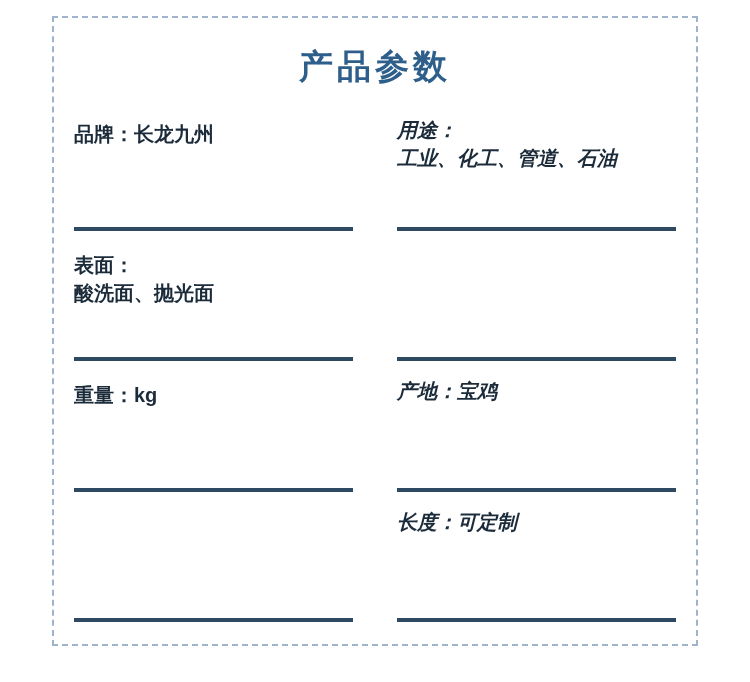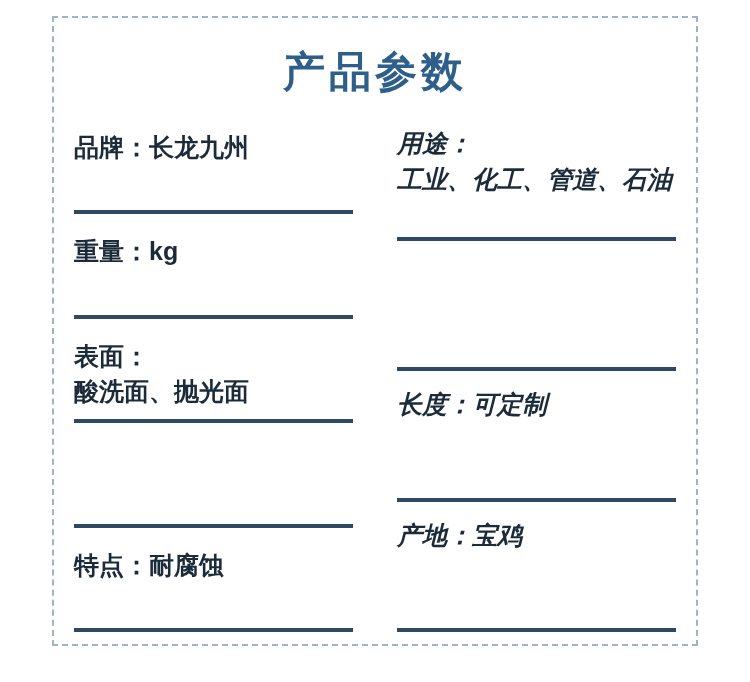--- a/index.html
+++ b/index.html
@@ -19,21 +19,21 @@
     top: 16px;
     width: 646px;
     height: 630px;
     box-sizing: border-box;
     border: 2px dashed #9fb4cc;
     background: #ffffff;
   }
   .title {
     text-align: center;
     color: #2e5f8a;
-    font-size: 42px;
+    font-size: 34px;
     font-weight: bold;
     letter-spacing: 4px;
     margin-top: 26px;
     margin-bottom: 6px;
     font-family: "DejaVu Serif", "Liberation Serif", serif;
   }
   .columns {
     display: flex;
     flex-direction: row;
     padding: 18px 20px 0 20px;
@@ -56,21 +56,21 @@
   .spec-item {
     flex: 1 1 0;
     display: flex;
     flex-direction: column;
     justify-content: flex-start;
     position: relative;
     box-sizing: border-box;
   }
   .spec-text {
     color: #1b2b3a;
-    font-size: 25px;
+    font-size: 20px;
     font-weight: bold;
     line-height: 1.42;
     white-space: pre-line;
     padding-top: 6px;
   }
   .spec-rule {
     position: absolute;
     left: 0;
     right: 0;
     bottom: 14px;
@@ -94,60 +94,56 @@
   <div class="columns">
 
     <div class="col col-left">
 
       <div class="spec-item">
         <div class="spec-text">品牌：长龙九州</div>
         <div class="spec-rule"></div>
       </div>
 
       <div class="spec-item">
-        <div class="spec-text">重量：kg</div>
+        <div class="spec-text">表面：
+酸洗面、抛光面</div>
         <div class="spec-rule"></div>
       </div>
 
       <div class="spec-item">
-        <div class="spec-text">表面：
-酸洗面、抛光面</div>
+        <div class="spec-text">重量：kg</div>
         <div class="spec-rule"></div>
       </div>
 
       <div class="spec-item">
         <div class="spec-rule"></div>
       </div>
 
-      <div class="spec-item">
-        <div class="spec-text">特点：耐腐蚀</div>
-        <div class="spec-rule"></div>
-      </div>
 
     </div>
 
     <div class="col col-right">
 
       <div class="spec-item">
         <div class="spec-text pad-top-right">用途：
 工业、化工、管道、石油</div>
         <div class="spec-rule"></div>
       </div>
 
       <div class="spec-item">
         <div class="spec-rule"></div>
       </div>
 
       <div class="spec-item">
-        <div class="spec-text">长度：可定制</div>
+        <div class="spec-text">产地：宝鸡</div>
         <div class="spec-rule"></div>
       </div>
 
       <div class="spec-item">
-        <div class="spec-text">产地：宝鸡</div>
+        <div class="spec-text">长度：可定制</div>
         <div class="spec-rule"></div>
       </div>
 
 
     </div>
 
   </div>
 </div>
 
 </body></html>

